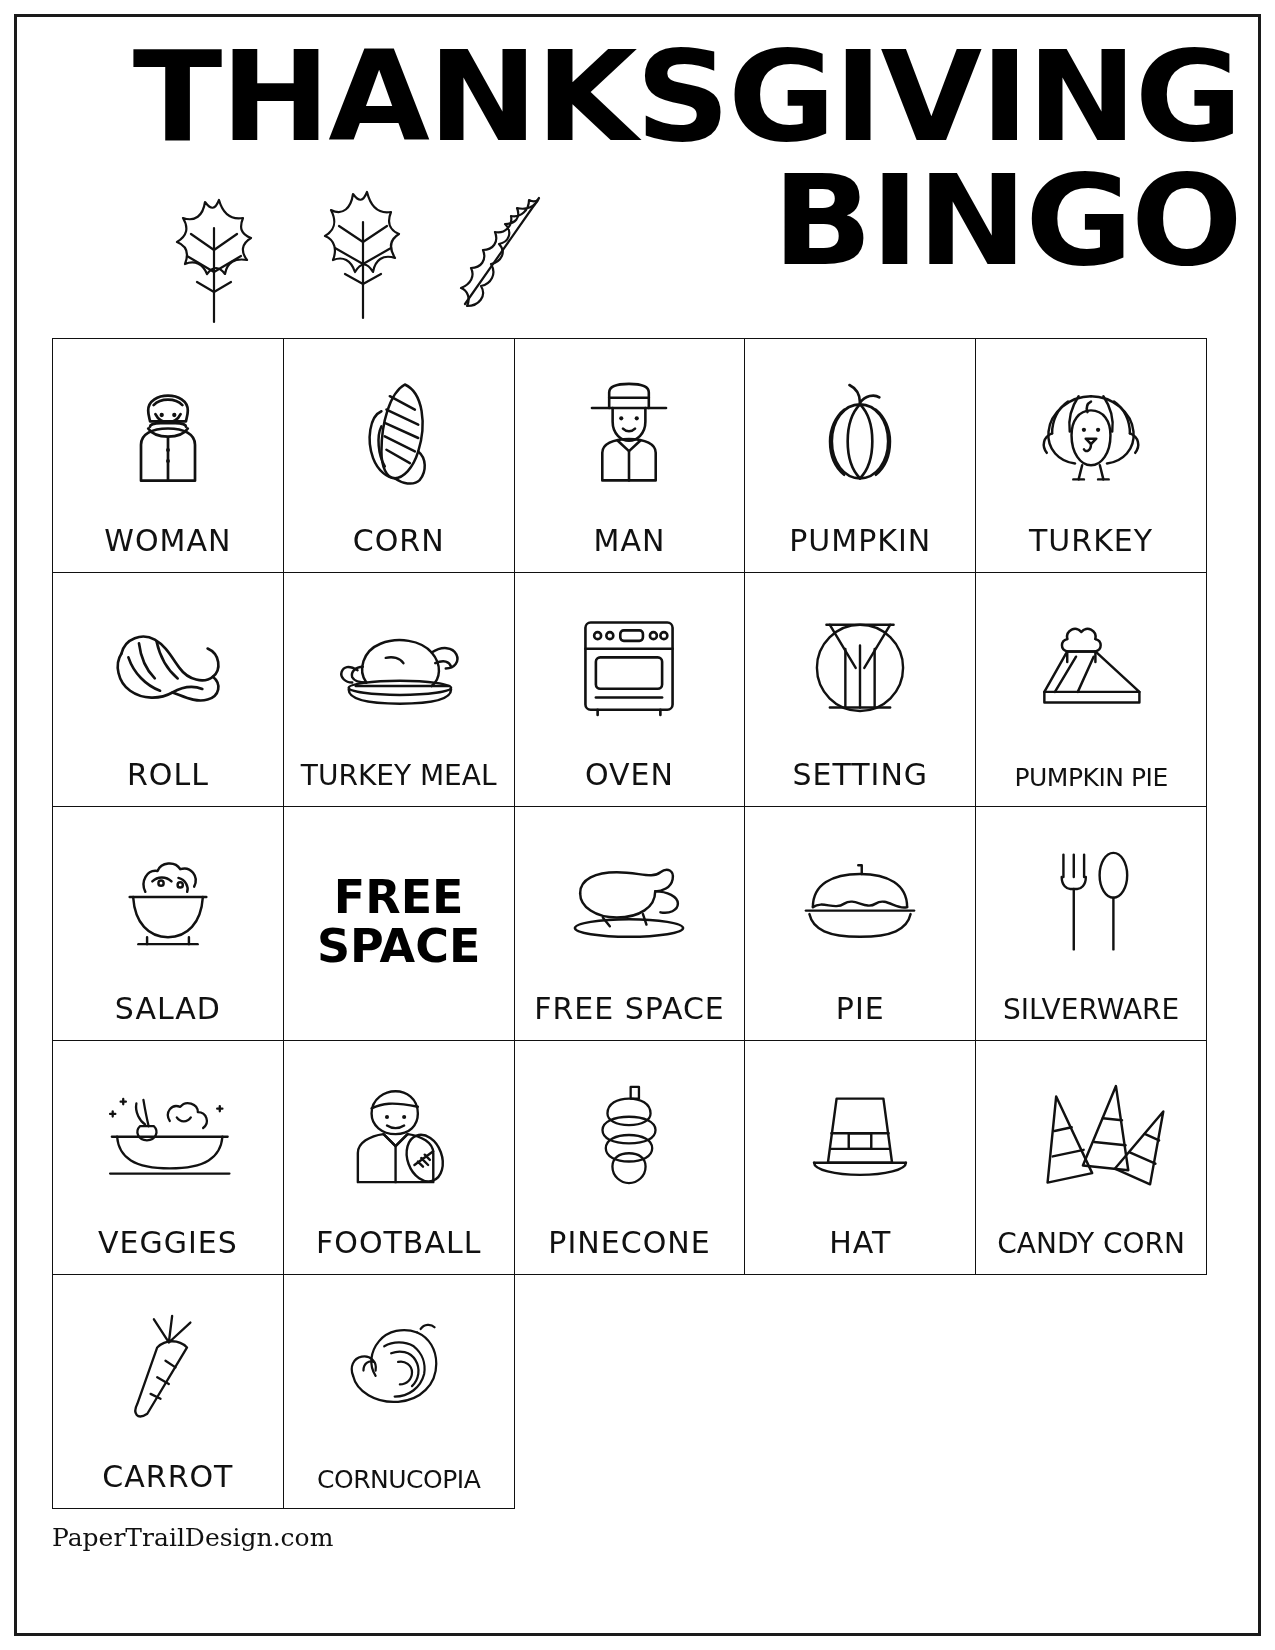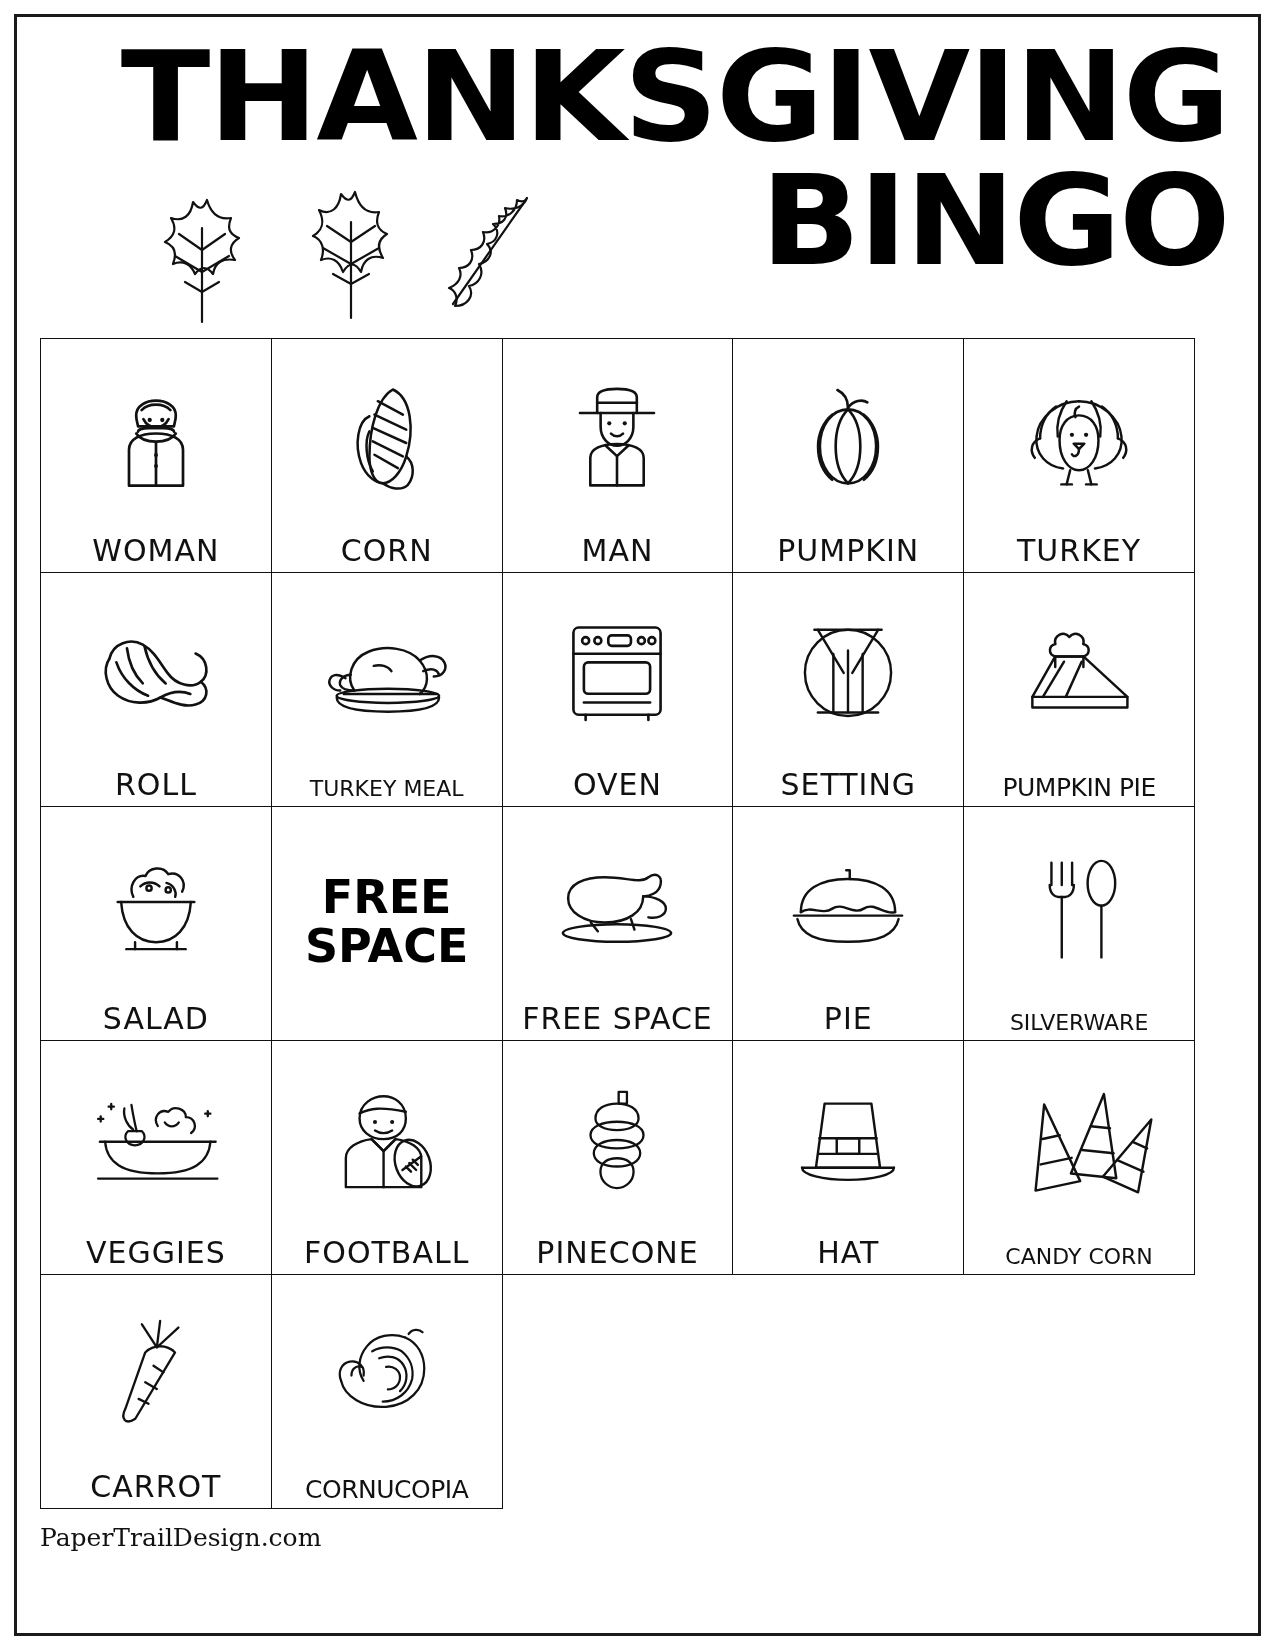--- a/index.html
+++ b/index.html
@@ -14,21 +14,21 @@
     position: relative;
   }
   .page-border {
     position: absolute;
     left: 14px; top: 14px;
     width: 1247px; height: 1622px;
     border: 3px solid #1a1a1a;
   }
   .content {
     position: absolute;
-    left: 40px; top: 40px;
+    left: 52px; top: 40px;
     width: 1195px; height: 1570px;
   }
 
   
   .title-block {
     position: relative;
     height: 290px;
   }
   .title-line {
     font-family: "DejaVu Sans", sans-serif;
@@ -70,41 +70,41 @@
     grid-template-rows: repeat(5, 234px);
   }
   .cell {
     border-right: 1.5px solid #111;
     border-bottom: 1.5px solid #111;
     position: relative;
     display: flex;
     flex-direction: column;
     align-items: center;
     justify-content: flex-start;
-    padding-bottom: 6px;
+    padding-bottom: 16px;
     overflow: hidden;
   }
   .cell-art {
     flex: 1 1 auto;
     display: flex;
     align-items: center;
     justify-content: center;
     width: 100%;
   }
   .cell-art svg { display: block; }
   .cell-label {
     font-family: "DejaVu Sans", sans-serif;
     font-size: 30px;
     letter-spacing: 1px;
     text-align: center;
     line-height: 1;
     white-space: nowrap;
     color: #111;
   }
-  .cell-label.tight { font-size: 22px; letter-spacing: 0px; }
+  .cell-label.tight { font-size: 28px; letter-spacing: 0px; }
   .cell-label.tighter { font-size: 25px; letter-spacing: -0.5px; }
 
   .free-cell {
     justify-content: center;
     padding-bottom: 4px;
   }
   .free-text {
     font-family: "DejaVu Sans", sans-serif;
     font-weight: 700;
     font-size: 46px;

